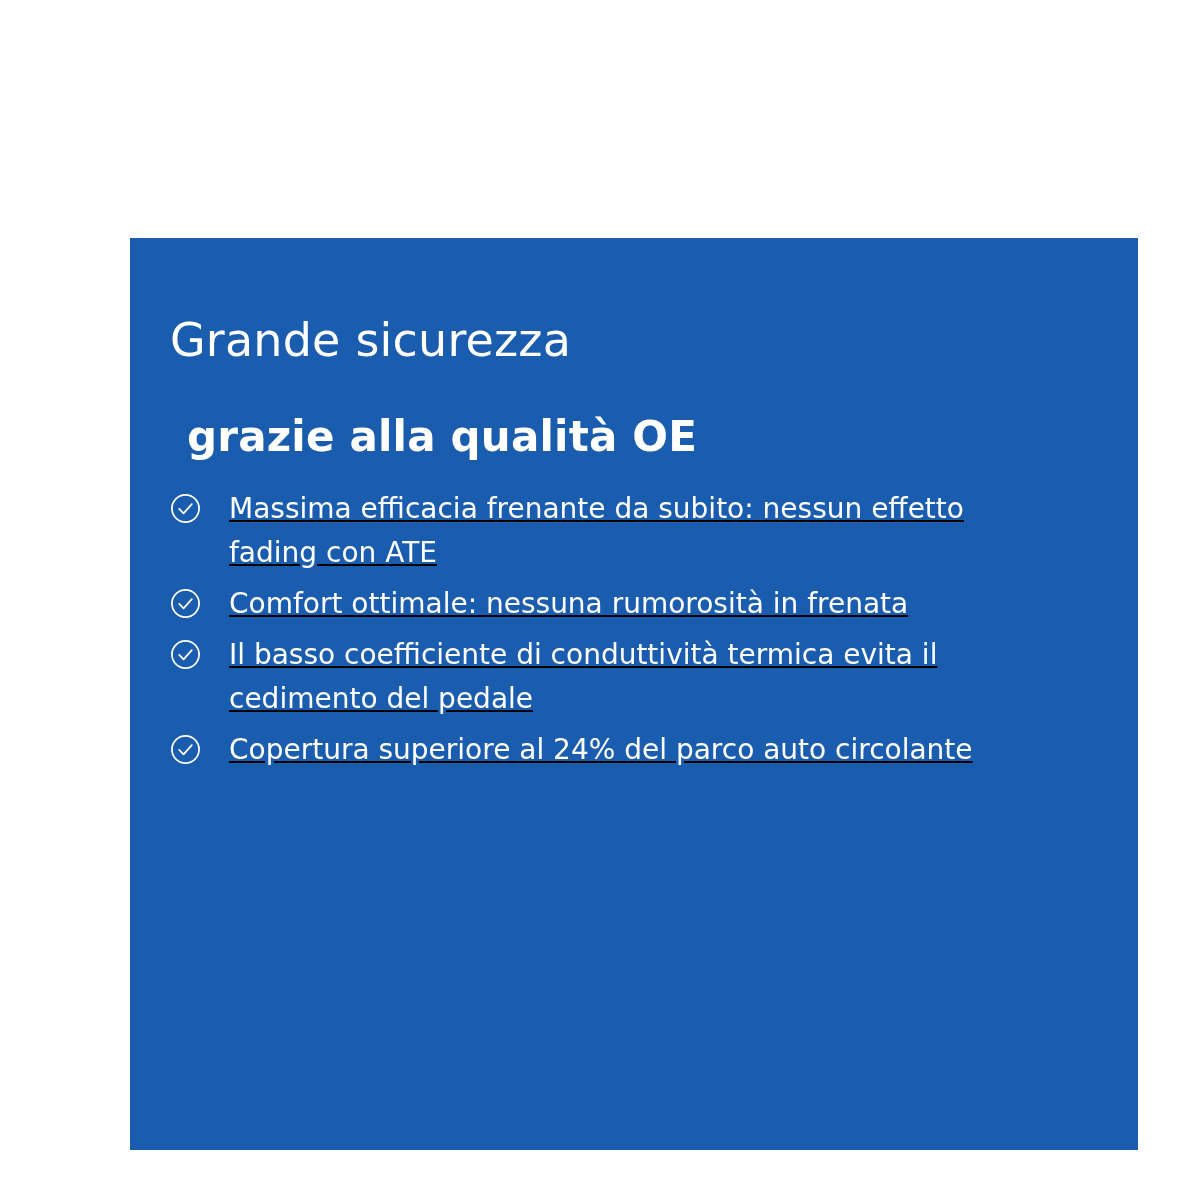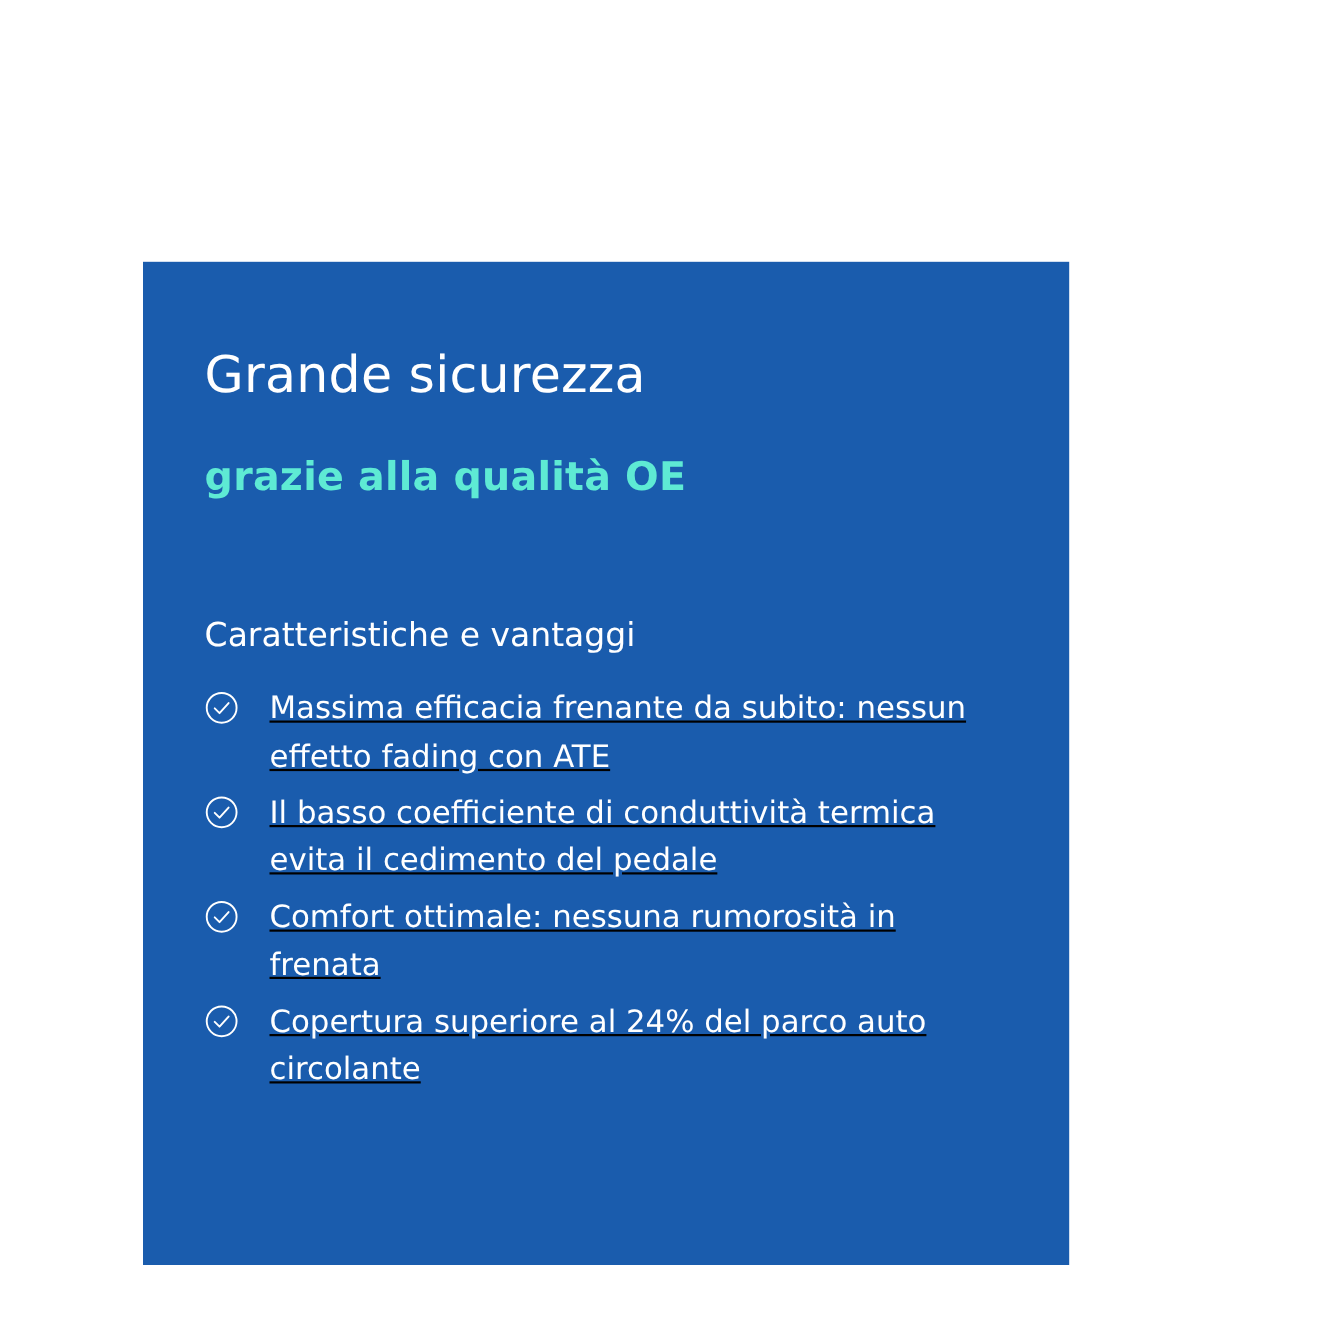--- a/index.html
+++ b/index.html
@@ -16,46 +16,46 @@
     width: 1200px;
     height: 1200px;
     background: #ffffff;
     overflow: hidden;
   }
 
   #promo-card {
     position: absolute;
     left: 130px;
     top: 238px;
-    width: 842px;
+    width: 1008px;
     height: 912px;
     background: #1a5cad;
     box-sizing: border-box;
-    padding: 48px 60px 40px 56px;
+    padding: 48px 60px 40px 40px;
   }
 
   .headline-light {
     font-family: "DejaVu Sans", sans-serif;
     font-weight: 400;
     font-size: 46px;
     line-height: 1.15;
     color: #ffffff;
     letter-spacing: 0.2px;
     margin: 0 0 0 0;
     padding-top: 28px;
   }
 
   .headline-bold {
     font-family: "DejaVu Sans", sans-serif;
     font-weight: 700;
-    font-size: 36px;
+    font-size: 42px;
     line-height: 1.15;
-    color: #5eead4;
+    color: #ffffff;
     letter-spacing: 0.2px;
-    margin: 46px 0 0 0;
+    margin: 46px 0 0 17px;
   }
 
   .subheading {
     font-family: "DejaVu Sans", sans-serif;
     font-weight: 400;
     font-size: 30px;
     line-height: 1.2;
     color: #ffffff;
     margin: 106px 0 0 0;
   }
@@ -99,52 +99,51 @@
 </head>
 <body>
 
 <div id="page">
   <section id="promo-card">
 
     <h1 class="headline-light">Grande sicurezza</h1>
 
     <h2 class="headline-bold">grazie alla qualità OE</h2>
 
-    <h3 class="subheading">Caratteristiche e vantaggi</h3>
 
     <ul class="benefits">
 
       <li>
         <span class="check-icon">
           <svg viewBox="0 0 32 32" aria-hidden="true">
             <circle cx="16" cy="16" r="14" fill="none" stroke="#ffffff" stroke-width="1.8"></circle>
             <polyline points="9.5,16.5 14,21 22.5,11.5" fill="none" stroke="#ffffff" stroke-width="1.8" stroke-linecap="round" stroke-linejoin="round"></polyline>
           </svg>
         </span>
         <span class="benefit-text">Massima efficacia frenante da subito: nessun effetto fading con ATE</span>
       </li>
 
       <li>
         <span class="check-icon">
           <svg viewBox="0 0 32 32" aria-hidden="true">
             <circle cx="16" cy="16" r="14" fill="none" stroke="#ffffff" stroke-width="1.8"></circle>
             <polyline points="9.5,16.5 14,21 22.5,11.5" fill="none" stroke="#ffffff" stroke-width="1.8" stroke-linecap="round" stroke-linejoin="round"></polyline>
           </svg>
         </span>
-        <span class="benefit-text">Il basso coefficiente di conduttività termica evita il cedimento del pedale</span>
+        <span class="benefit-text">Comfort ottimale: nessuna rumorosità in frenata</span>
       </li>
 
       <li>
         <span class="check-icon">
           <svg viewBox="0 0 32 32" aria-hidden="true">
             <circle cx="16" cy="16" r="14" fill="none" stroke="#ffffff" stroke-width="1.8"></circle>
             <polyline points="9.5,16.5 14,21 22.5,11.5" fill="none" stroke="#ffffff" stroke-width="1.8" stroke-linecap="round" stroke-linejoin="round"></polyline>
           </svg>
         </span>
-        <span class="benefit-text">Comfort ottimale: nessuna rumorosità in frenata</span>
+        <span class="benefit-text">Il basso coefficiente di conduttività termica evita il cedimento del pedale</span>
       </li>
 
       <li>
         <span class="check-icon">
           <svg viewBox="0 0 32 32" aria-hidden="true">
             <circle cx="16" cy="16" r="14" fill="none" stroke="#ffffff" stroke-width="1.8"></circle>
             <polyline points="9.5,16.5 14,21 22.5,11.5" fill="none" stroke="#ffffff" stroke-width="1.8" stroke-linecap="round" stroke-linejoin="round"></polyline>
           </svg>
         </span>
         <span class="benefit-text">Copertura superiore al 24% del parco auto circolante</span>

